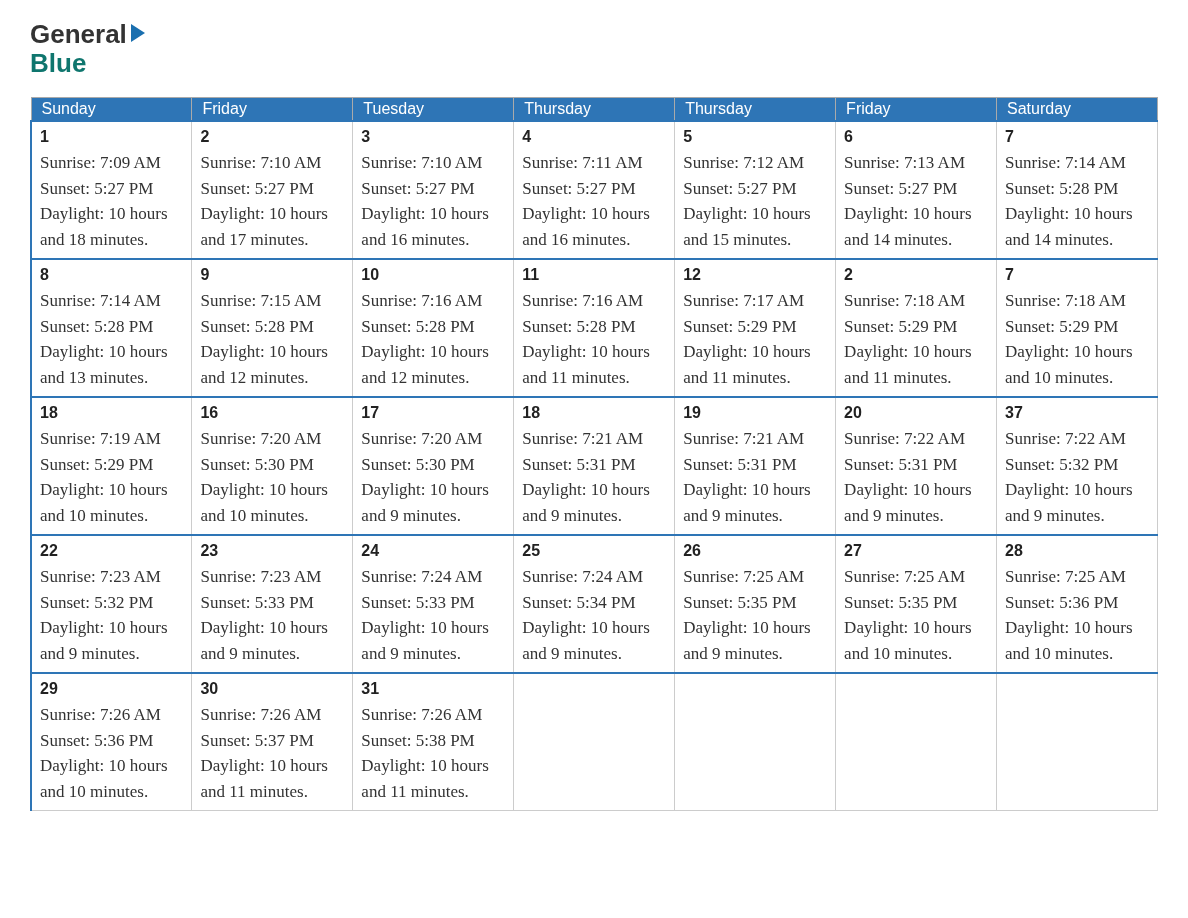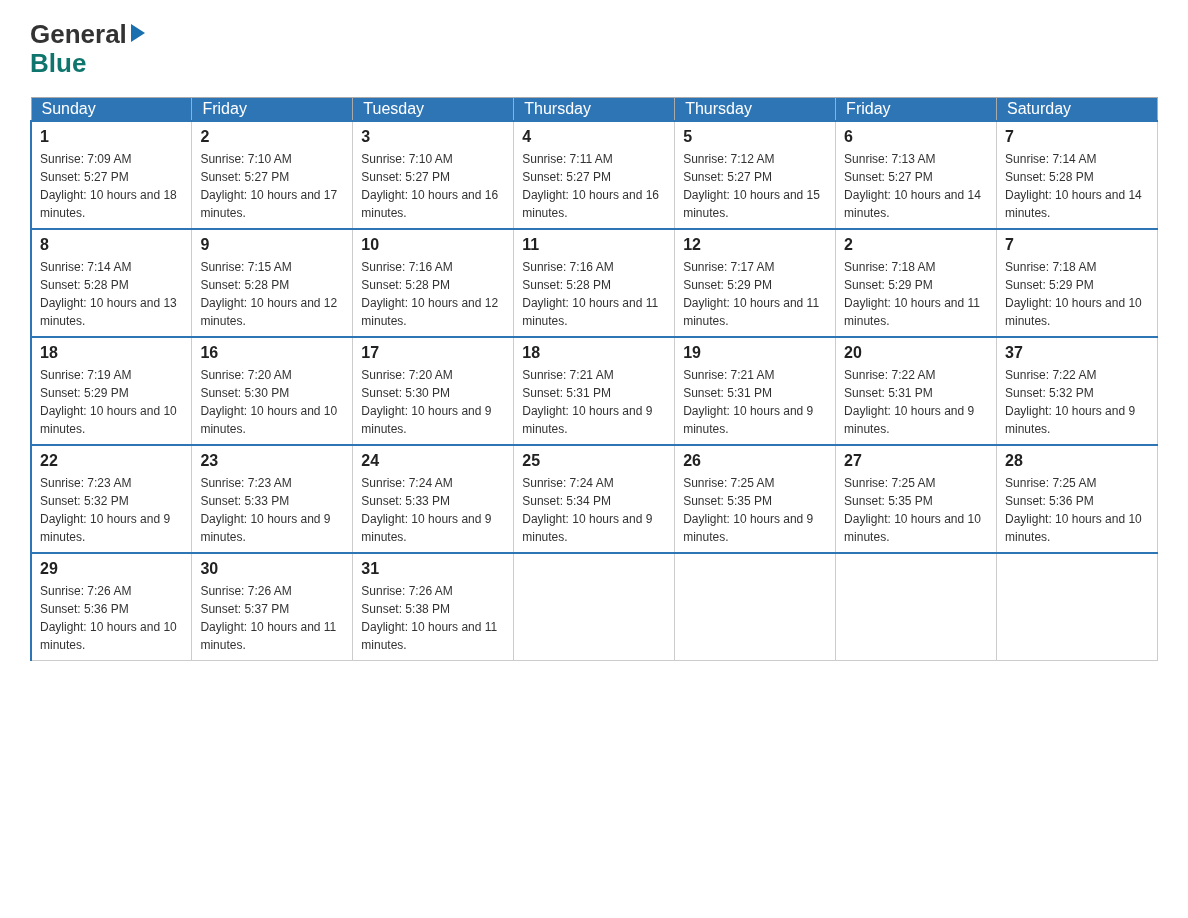--- a/index.html
+++ b/index.html
@@ -63,23 +63,24 @@
       min-height: 100px;
     }
     .day-number {
       font-size: 16px;
       font-weight: bold;
       color: #222;
       margin-bottom: 4px;
       display: block;
     }
     .day-info {
-      font-size: 12px;
+      font-size: 17px;
       color: #333;
       line-height: 1.5;
+      font-family: Liberation Serif, serif;
     }
     .calendar tr td:first-child {
       border-left: 2px solid #2e75b6;
     }
     .week-row td {
       border-top: 2px solid #2e75b6;
     }
     .empty-cell {
       background: #fff;
     }

